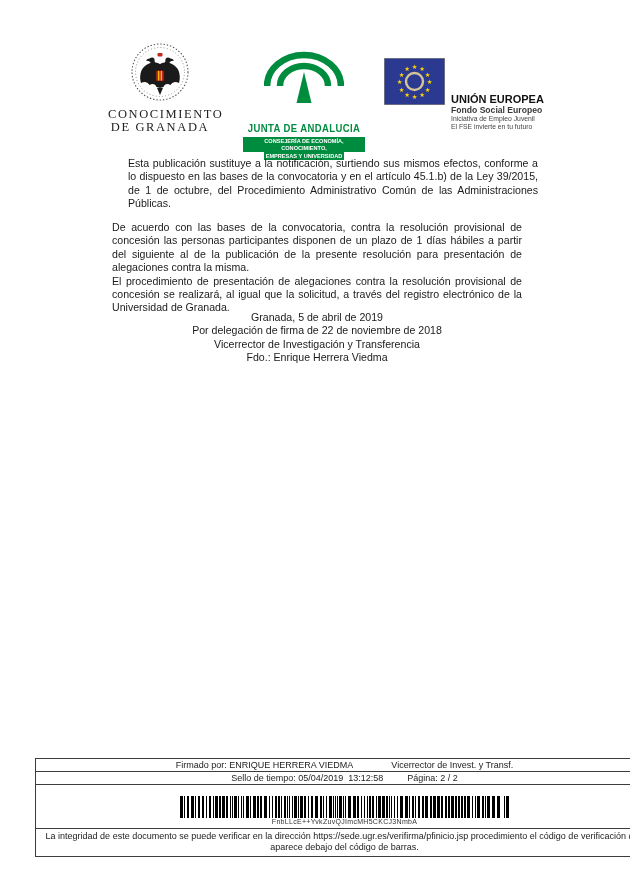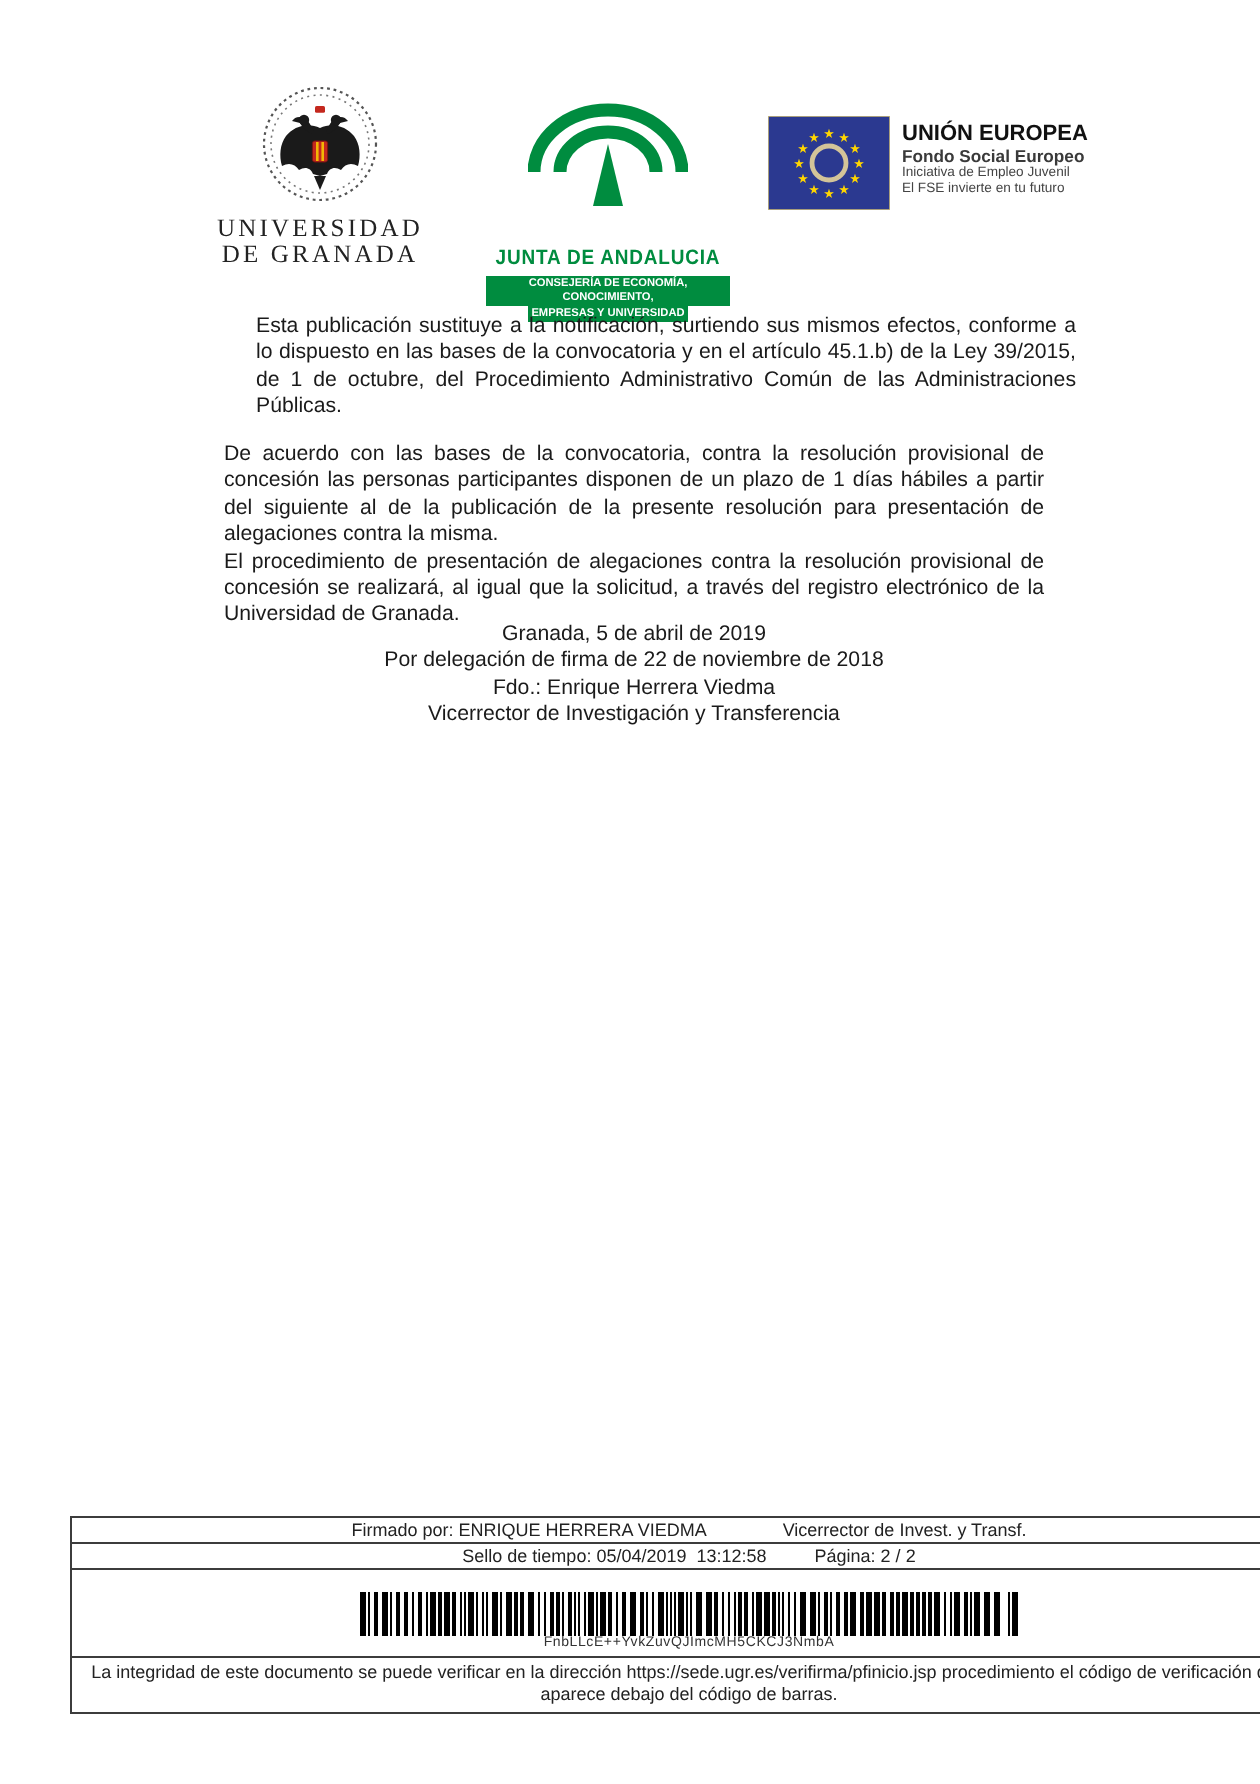--- a/index.html
+++ b/index.html
@@ -19,21 +19,21 @@
   .logo-ugr .crest { display: block; margin: 0 auto; }
   .ugr-text { margin-top: 2px; font-family: "Liberation Serif", serif; font-size: 12.5px; line-height: 13px; letter-spacing: 1.6px; color: #222; font-weight: 500; }
 
   .logo-junta { position: absolute; left: 243px; top: 50px; width: 122px; text-align: center; }
   .junta-name { margin-top: 16px; font-size: 9.5px; font-weight: 700; letter-spacing: 0.4px; line-height: 10px; transform: scaleY(1.1); }
   .junta-dept { margin-top: 3px; font-size: 5.6px; line-height: 7px; font-weight: 700; color: #fff; }
   .junta-dept span { display: inline-block; padding: 0.5px 2px; }
 
   .logo-eu { position: absolute; left: 384px; top: 58px; display: flex; align-items: flex-start; }
   .eu-flag { flex: none; }
-  .eu-textblock { padding-left: 6px; padding-top: 3px; text-align: left; }
+  .eu-textblock { padding-left: 6px; padding-top: 3px; text-align: left; margin-top: 32px; }
   .eu-title { font-size: 11px; font-weight: 700; color: #111; line-height: 12px; }
   .eu-sub1 { font-size: 8.6px; font-weight: 700; color: #3a3a3a; line-height: 10px; }
   .eu-sub2 { font-size: 6.8px; color: #444; line-height: 8px; }
 
   
   .bodytext { position: absolute; left: 112px; width: 410px; font-size: 10.6px; line-height: 13.4px; text-align: justify; color: #1a1a1a; }
   .para1 { top: 157px; margin-left: 16px; }
   .para23 { top: 221px; }
   .para23 p { margin: 0; }
 
@@ -73,21 +73,21 @@
         <circle cx="40" cy="18" r="2.6"></circle>
         <polygon points="29,46 35,46 32,53"></polygon>
       </g>
       <rect x="29.5" y="11" width="5" height="3.4" rx="0.8" fill="#c4281e"></rect>
 
       <rect x="28.2" y="28.5" width="7.6" height="10.5" rx="1.2" fill="#c4281e" stroke="#7a1410" stroke-width="0.5"></rect>
       <rect x="30" y="29" width="1.3" height="9.5" fill="#f2b705"></rect>
       <rect x="32.7" y="29" width="1.3" height="9.5" fill="#f2b705"></rect>
     </svg>
     <div class="ugr-text">
-      <div>UNIVERSIDAD</div>
+      <div>CONOCIMIENTO</div>
       <div>DE GRANADA</div>
     </div>
   </div>
 
   <div class="logo-junta">
     <svg width="80" height="54" viewBox="0 0 80 54">
       <path d="M3,36 A37,31 0 0 1 77,36" fill="none" stroke="#008C3F" stroke-width="6.5"></path>
       <path d="M16,36 A24,20 0 0 1 64,36" fill="none" stroke="#008C3F" stroke-width="6.5"></path>
       <polygon points="40,22 32.5,53 47.5,53" fill="#008C3F"></polygon>
     </svg>
@@ -128,22 +128,22 @@
   <p class="bodytext para1">Esta publicación sustituye a la notificación, surtiendo sus mismos efectos, conforme a lo dispuesto en las bases de la convocatoria y  en el artículo 45.1.b) de la Ley 39/2015, de 1 de octubre, del Procedimiento Administrativo Común de las Administraciones Públicas.</p>
 
   <div class="bodytext para23">
     <p>De acuerdo con las bases de la convocatoria, contra la resolución provisional de concesión las personas participantes disponen de un plazo de 1 días hábiles a partir del siguiente al de la publicación de la presente resolución para presentación de alegaciones contra la misma.</p>
     <p>El procedimiento de presentación de alegaciones contra la resolución provisional de concesión se realizará, al igual que la solicitud, a través del registro electrónico de la Universidad de Granada.</p>
   </div>
 
   <div class="signature">
     <div>Granada, 5 de abril de 2019</div>
     <div>Por delegación de firma de 22 de noviembre de 2018</div>
+    <div>Vicerrector de Investigación y Transferencia</div>
     <div>Fdo.: Enrique Herrera Viedma</div>
-    <div>Vicerrector de Investigación y Transferencia</div>
   </div>
 
 
   <div class="vtable">
     <div class="vrow r1">
       <span class="pre">Firmado por: ENRIQUE HERRERA VIEDMA</span>
       <span class="gap-lg"></span>
       <span class="pre">Vicerrector de Invest. y Transf.</span>
     </div>
     <div class="vrow r2">

